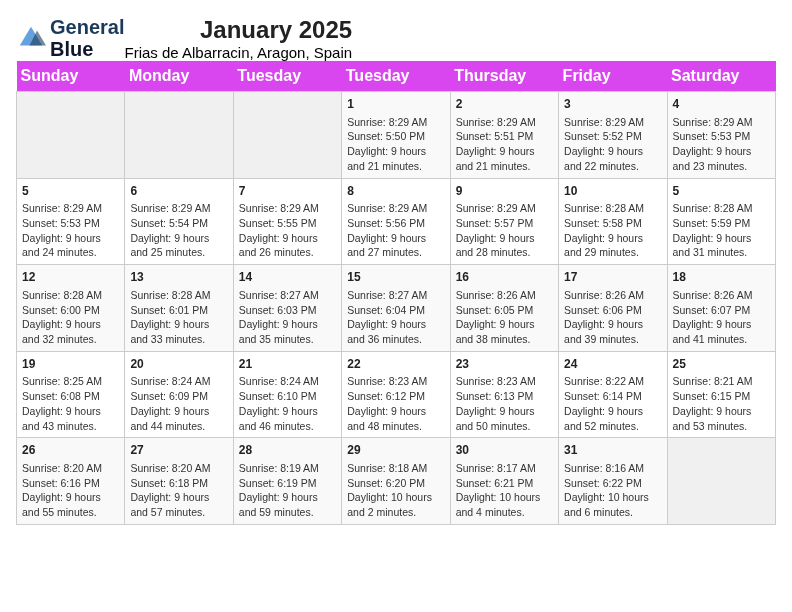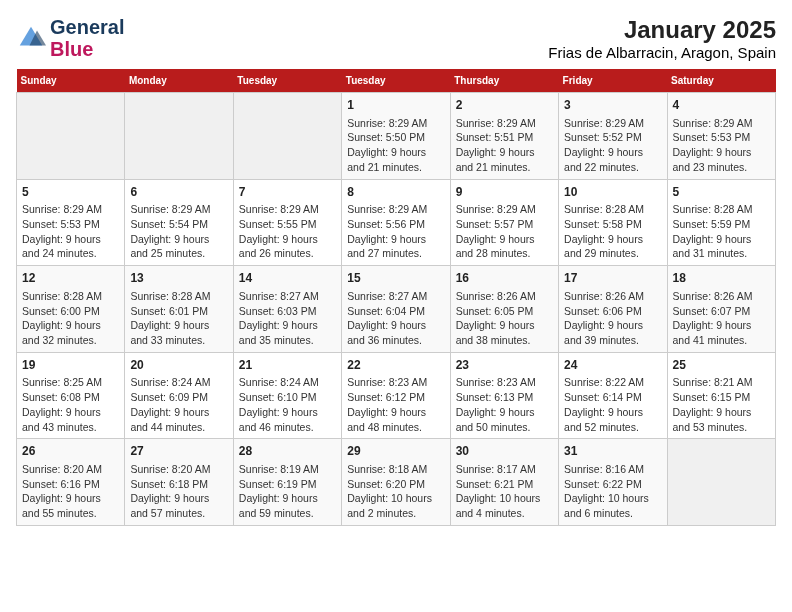--- a/index.html
+++ b/index.html
@@ -5,34 +5,33 @@
     * { box-sizing: border-box; margin: 0; padding: 0; }
     body {
       font-family: Arial, sans-serif;
       background: #fff;
       width: 792px;
       min-height: 612px;
       padding: 16px;
     }
     .header {
       display: flex;
-      justify-content: space-between;
+      justify-content: flex-start;
       align-items: flex-start;
-      margin-bottom: 8px;
     }
     .logo {
       display: flex;
       align-items: center;
       font-size: 20px;
       font-weight: bold;
       color: #1a3a5c;
       line-height: 1.1;
     }
     .logo-text span.general { display: block; }
-    .logo-text span.blue { color: #be185d; display: block; }
+    .logo-text span.blue { color: #0f172a; display: block; }
     .logo-icon {
       width: 30px;
       height: 30px;
       margin-right: 4px;
     }
     .title-block {
       text-align: right;
     }
     .title-block h1 {
       font-size: 24px;
@@ -43,25 +42,25 @@
       font-size: 15px;
       font-weight: normal;
       color: #000000;
     }
     table {
       width: 100%;
       border-collapse: collapse;
       font-size: 11px;
     }
     thead tr th {
-      background: #b91c1c;
+      background: #d946ef;
       color: #fff;
       padding: 6px 4px;
       text-align: left;
-      font-size: 10px;
+      font-size: 16px;
       font-weight: bold;
     }
     tbody tr td {
       border: 1px solid #ccc;
       vertical-align: top;
       padding: 4px 5px;
       min-height: 70px;
       height: 80px;
       width: 108px;
       color: #333;

